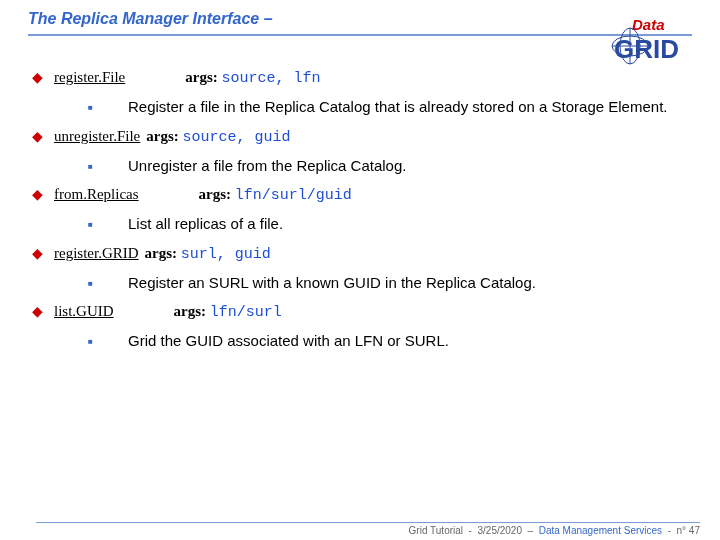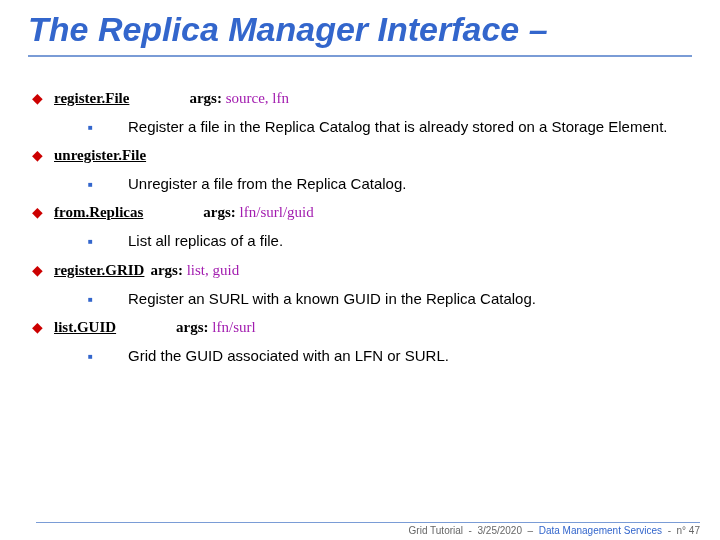--- a/index.html
+++ b/index.html
@@ -16,21 +16,21 @@
   .slide {
     width: 720px;
     height: 540px;
     padding: 10px 28px 0 28px;
     box-sizing: border-box;
     position: relative;
   }
   .title {
     color: #3366cc;
     font-family: "Trebuchet MS", Verdana, Arial, sans-serif;
-    font-size: 34px;
+    font-size: 16px;
     font-weight: bold;
     font-style: italic;
     line-height: 1.15;
   }
   .title-underline {
     border-bottom: 2px solid #7a9cd6;
     margin-top: 6px;
   }
   .logo {
     position: absolute;
@@ -50,31 +50,31 @@
     align-items: baseline;
   }
   .diamond {
     color: #cc0000;
     display: inline-block;
     width: 22px;
     font-size: 14px;
   }
   .cmd-name {
     font-family: "Comic Sans MS", cursive;
-    font-weight: bold;
+    font-weight: normal;
     text-decoration: underline;
   }
   .args-label {
     font-family: "Comic Sans MS", cursive;
     font-weight: bold;
     margin-top: 22px;
   }
   .args-val {
-    font-family: Liberation Serif, serif;
-    color: #a21caf;
+    font-family: Liberation Mono, monospace;
+    color: #1d4ed8;
   }
   .args-block {
     margin-left: 60px;
   }
   .desc-row {
     display: flex;
     align-items: flex-start;
     margin: 10px 0 10px 56px;
   }
   .square {
@@ -103,20 +103,32 @@
   .footer .svc {
     color: #3366cc;
     text-align: center;
   }
 </style>
 </head>
 <body>
 
 <div class="slide">
 
+  <div class="logo">
+    <svg viewBox="0 0 92 56">
+      <text x="24" y="16" font-family="Arial" font-size="15" font-weight="bold" font-style="italic" fill="#cc0000">Data</text>
+      <text x="6" y="44" font-family="Arial" font-size="26" font-weight="bold" fill="#2a4aa0">GRID</text>
+      <g stroke="#2a4aa0" stroke-width="1" fill="none">
+        <ellipse cx="22" cy="32" rx="18" ry="10"></ellipse>
+        <ellipse cx="22" cy="32" rx="10" ry="18"></ellipse>
+        <line x1="4" y1="32" x2="40" y2="32"></line>
+        <line x1="22" y1="14" x2="22" y2="50"></line>
+      </g>
+    </svg>
+  </div>
 
   <div class="title">
     <span>The Replica Manager Interface –</span><br>
   </div>
   <div class="title-underline"></div>
 
   <div class="content" id="content">
       <div class="cmd">
         <div class="head-row">
           <span class="diamond">◆</span>
@@ -125,20 +137,21 @@
         </div>
         <div class="desc-row">
           <span class="square">■</span>
           <span class="desc">Register a file in the Replica Catalog that is already stored on a Storage Element.</span>
         </div>
       </div>
       <div class="cmd">
         <div class="head-row">
           <span class="diamond">◆</span>
           <span class="cmd-name">unregister.File</span>
+          <span style="margin-left: 6px;"><span class="args-label">args: </span><span class="args-val"> source, guid</span></span>
         </div>
         <div class="desc-row">
           <span class="square">■</span>
           <span class="desc">Unregister a file from the Replica Catalog.</span>
         </div>
       </div>
       <div class="cmd">
         <div class="head-row">
           <span class="diamond">◆</span>
           <span class="cmd-name">from.Replicas</span>
@@ -146,21 +159,21 @@
         </div>
         <div class="desc-row">
           <span class="square">■</span>
           <span class="desc">List all replicas of a file.</span>
         </div>
       </div>
       <div class="cmd">
         <div class="head-row">
           <span class="diamond">◆</span>
           <span class="cmd-name">register.GRID</span>
-          <span style="margin-left: 6px;"><span class="args-label">args: </span><span class="args-val"> list, guid</span></span>
+          <span style="margin-left: 6px;"><span class="args-label">args: </span><span class="args-val"> surl, guid</span></span>
         </div>
         <div class="desc-row">
           <span class="square">■</span>
           <span class="desc">Register an SURL with a known GUID in the Replica Catalog.</span>
         </div>
       </div>
       <div class="cmd">
         <div class="head-row">
           <span class="diamond">◆</span>
           <span class="cmd-name">list.GUID</span>

